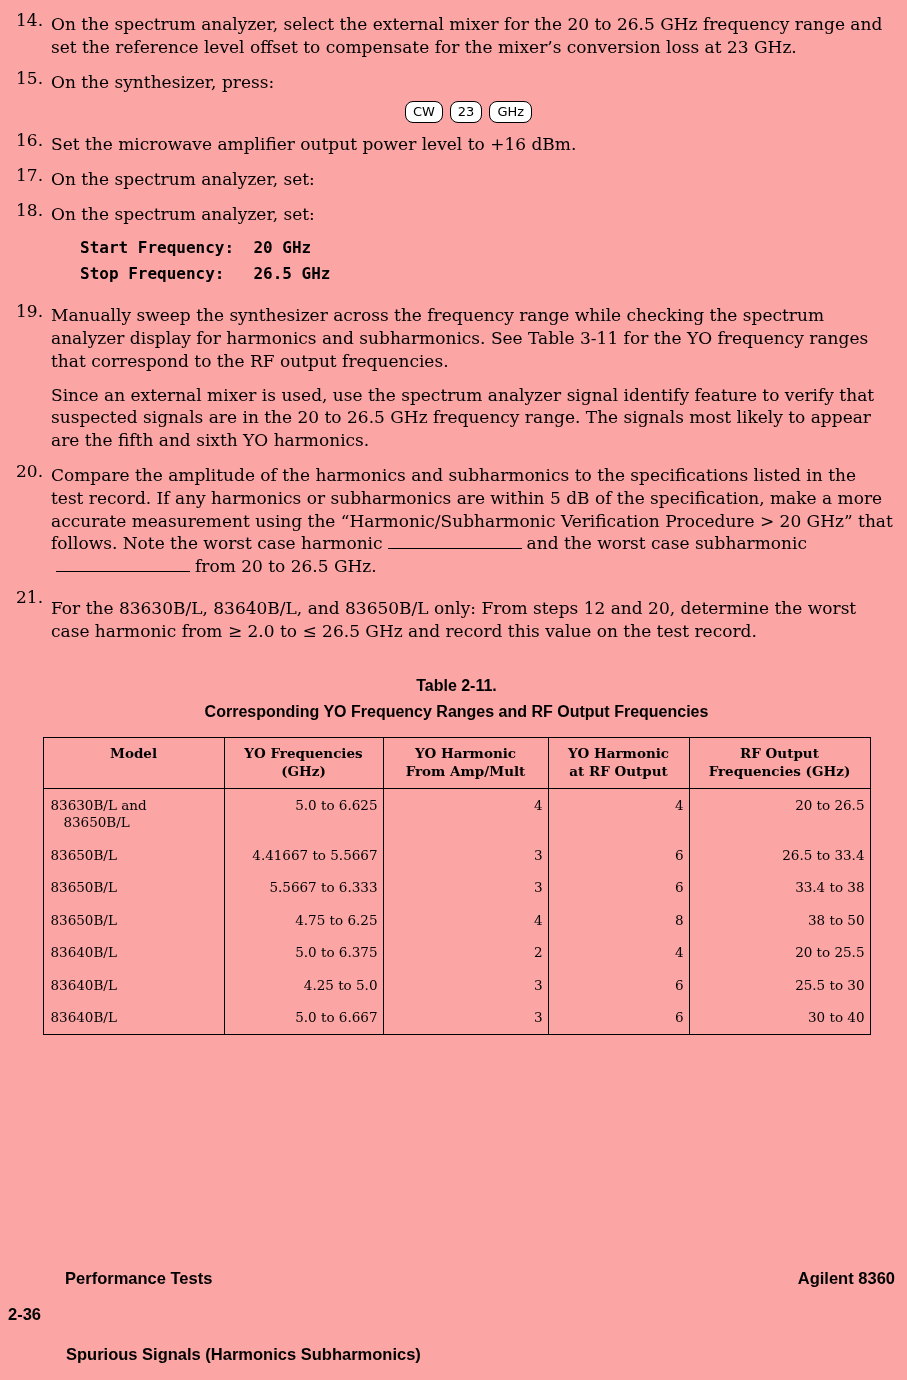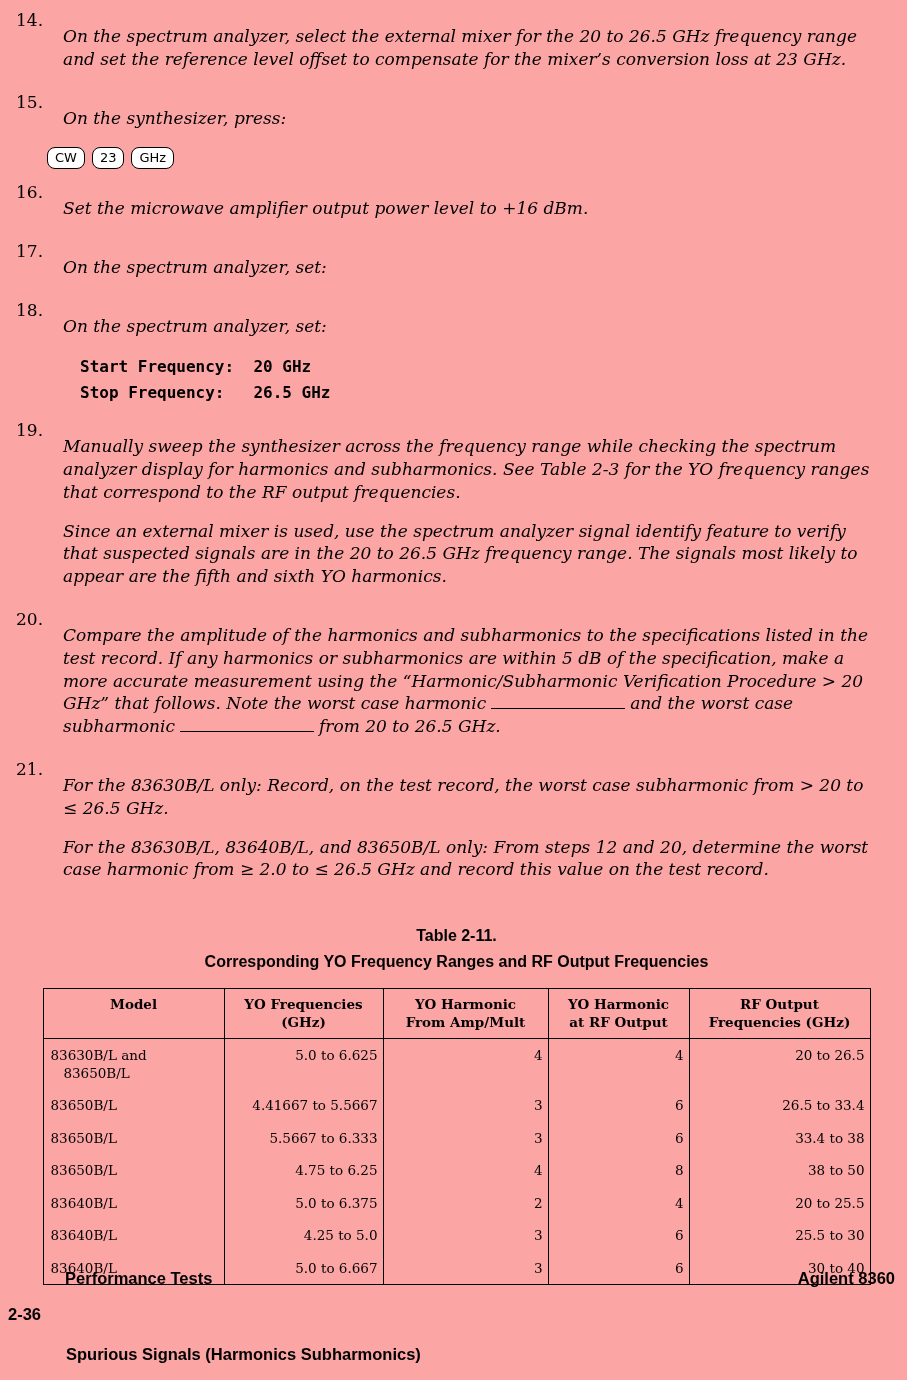--- a/index.html
+++ b/index.html
@@ -6,28 +6,28 @@
   .page {
     width: 907px; height: 1380px; position: relative; overflow: hidden;
     background: #fca5a5; color: #000000;
     font-family: "DejaVu Serif", "Liberation Serif", serif;
     font-size: 17px; line-height: 1.34;
     padding: 9px 10px 0 16px; box-sizing: border-box;
   }
   .step { display: flex; align-items: flex-start; margin-bottom: 4px; }
   .step-num { flex: 0 0 31px; }
   .step-body { flex: 1; min-width: 0; }
-  .step-body p { margin: 16px; font-style: italic; }
+  .step-body p { margin: 4px; }
   .para { margin-top: 11px !important; }
   .codeblock {
     font-family: "DejaVu Sans Mono", "Liberation Mono", monospace;
     font-weight: bold; font-size: 16px; line-height: 1.62;
     white-space: pre; margin: 9px 0 10px 33px;
   }
-  .keys-row { margin: 6px 0 8px 0; }
+  .keys-row { margin: 6px 0 2px 0; text-align: center; }
   .keycap {
     display: inline-block; border: 1.6px solid #000; border-radius: 8px;
     font-family: "DejaVu Sans", "Liberation Sans", sans-serif;
     font-size: 13px; line-height: 1; padding: 3px 7px 4px; margin-right: 7px;
     background: #fff;
   }
   .blank {
     display: inline-block; width: 134px; height: 0.95em;
     border-bottom: 1.3px solid #000; vertical-align: baseline; margin: 0 5px;
   }
@@ -100,36 +100,35 @@
     <div class="step-body">
       <p>On the spectrum analyzer, set:</p>
       <div class="codeblock">Start Frequency:  20 GHz
 Stop Frequency:   26.5 GHz</div>
     </div>
   </div>
 
   <div class="step">
     <span class="step-num">19.</span>
     <div class="step-body">
-      <p>Manually sweep the synthesizer across the frequency range while checking the spectrum analyzer display for harmonics and subharmonics. See Table 2-3 for the YO frequency ranges that correspond to the RF output frequencies.</p>
+      <p>Manually sweep the synthesizer across the frequency range while checking the spectrum analyzer display for harmonics and subharmonics. See Table 3-11 for the YO frequency ranges that correspond to the RF output frequencies.</p>
       <p class="para">Since an external mixer is used, use the spectrum analyzer signal identify feature to verify that suspected signals are in the 20 to 26.5 GHz frequency range. The signals most likely to appear are the fifth and sixth YO harmonics.</p>
     </div>
   </div>
 
   <div class="step">
     <span class="step-num">20.</span>
     <div class="step-body">
       <p><span>Compare the amplitude of the harmonics and subharmonics to the specifications listed in the test record. If any harmonics or subharmonics are within 5 dB of the specification, make a more accurate measurement using the “Harmonic/Subharmonic Verification Procedure &gt; 20 GHz” that follows. Note the worst case harmonic</span><span class="blank"></span><span>and the worst case subharmonic</span><span class="blank"></span><span>from 20 to 26.5 GHz.</span></p>
     </div>
   </div>
 
   <div class="step">
     <span class="step-num">21.</span>
     <div class="step-body">
-      <p>For the 83630B/L only: Record, on the test record, the worst case subharmonic from &gt; 20 to ≤ 26.5 GHz.</p>
       <p class="para">For the 83630B/L, 83640B/L, and 83650B/L only: From steps 12 and 20, determine the worst case harmonic from ≥ 2.0 to ≤ 26.5 GHz and record this value on the test record.</p>
     </div>
   </div>
 
   <div class="table-title">
     <div>Table 2-11.</div>
     <div>Corresponding YO Frequency Ranges and RF Output Frequencies</div>
   </div>
 
   <table class="spec">

